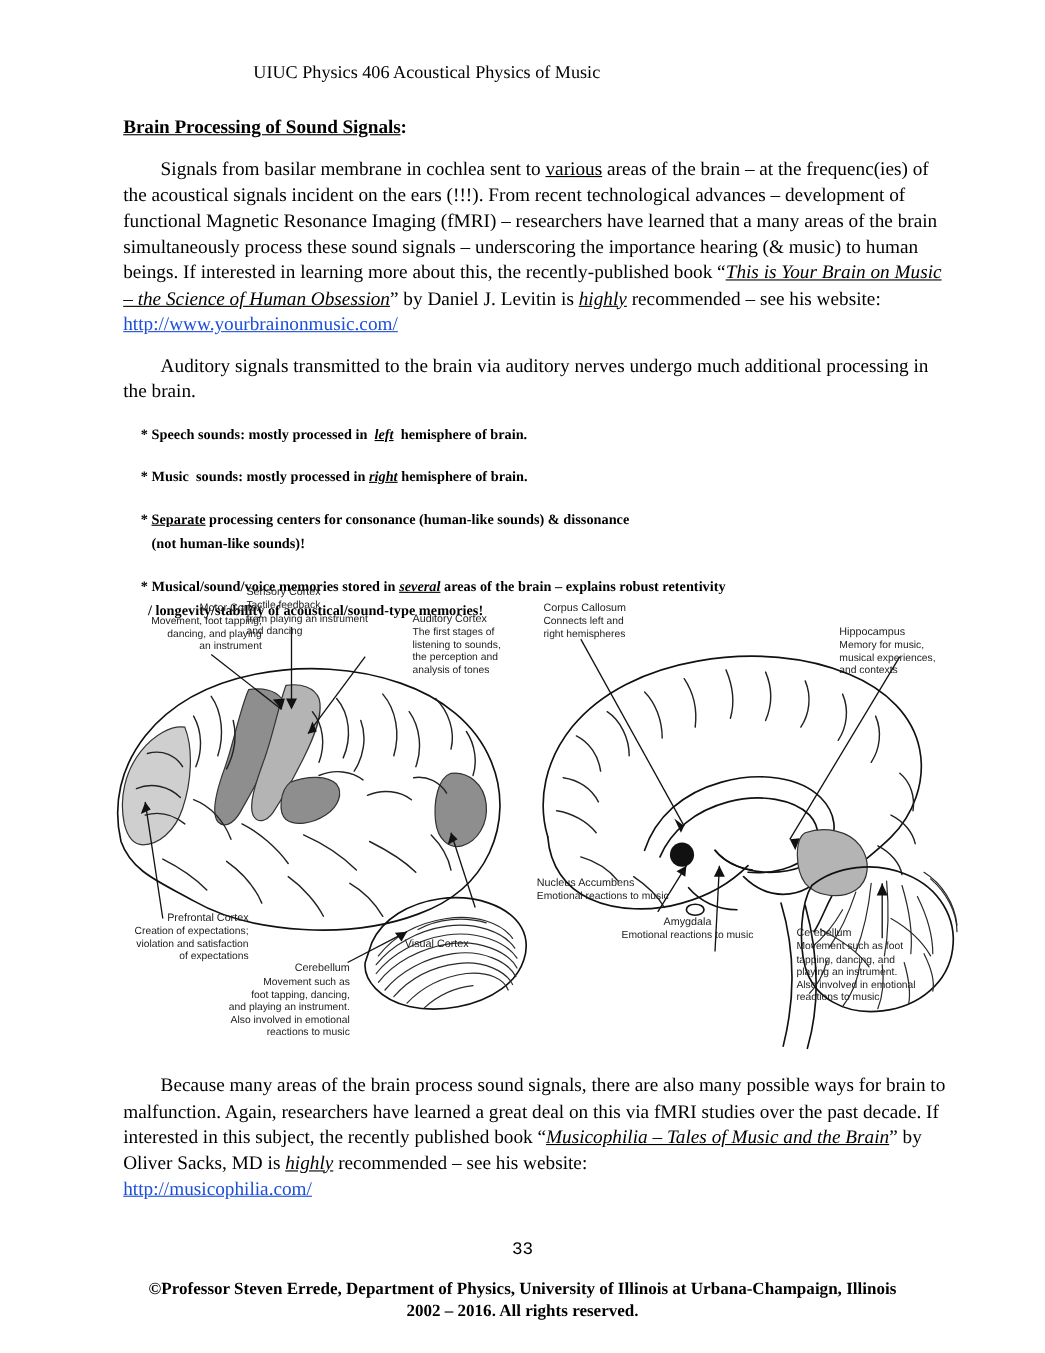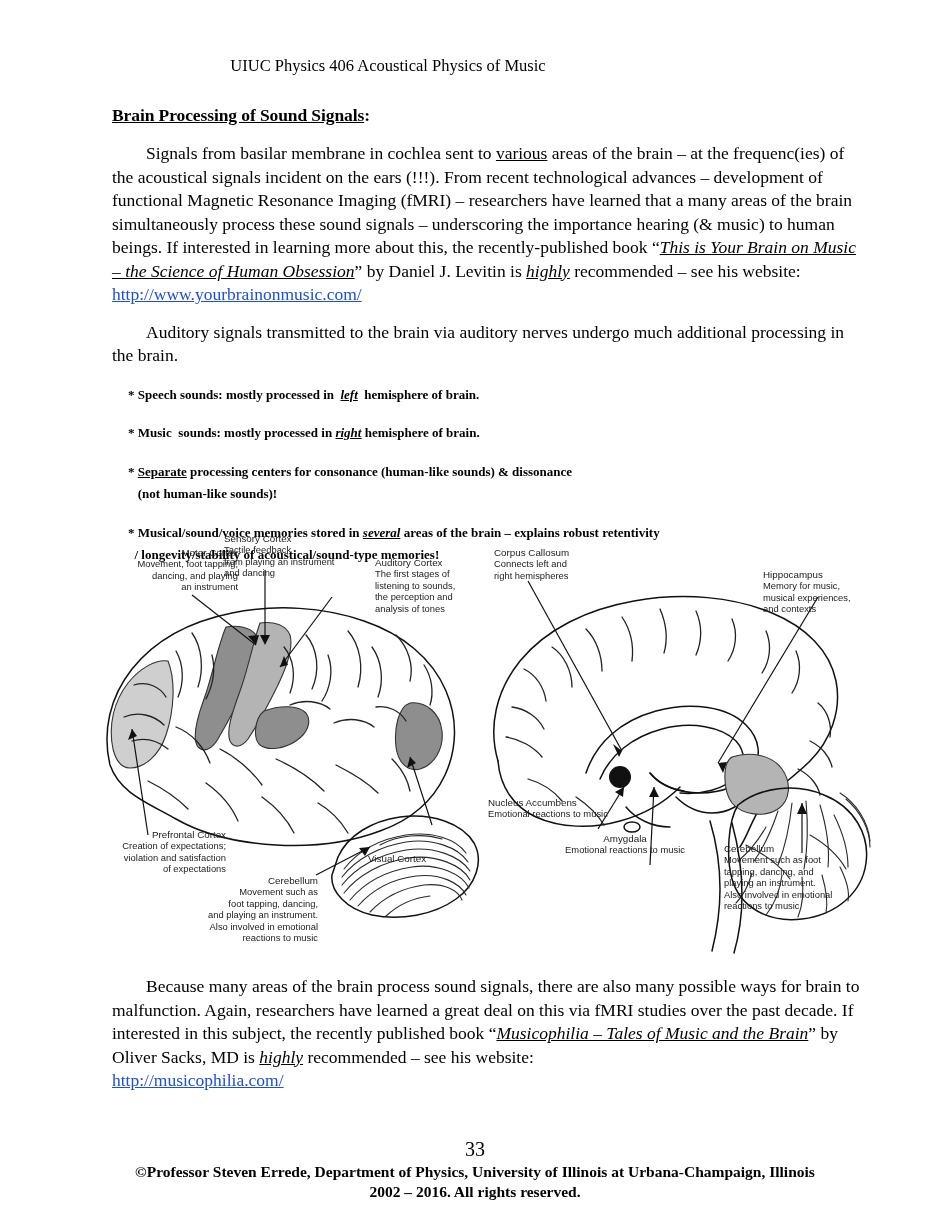--- a/index.html
+++ b/index.html
@@ -64,21 +64,21 @@
   .pen { fill:none; stroke:#111; stroke-width:1.5; stroke-linecap:round; stroke-linejoin:round; }
   .pen-thin { fill:none; stroke:#2a2a2a; stroke-width:1.1; stroke-linecap:round; }
   .sulc { fill:none; stroke:#222; stroke-width:1.3; stroke-linecap:round; }
   .shade-d { fill:#8e8e8e; stroke:#333; stroke-width:1.1; }
   .shade-m { fill:#b4b4b4; stroke:#333; stroke-width:1.1; }
   .shade-l { fill:#cfcfcf; stroke:#333; stroke-width:1.1; }
   .leader { stroke:#111; stroke-width:1.2; fill:none; }
 
   
   .footer { position:absolute; left:0; bottom:28px; width:950px; text-align:center; }
-  .pageno { font-size:20px; margin-bottom:1px; }
+  .pageno { font-size:16px; margin-bottom:17px;font-family:Liberation Mono, monospace; }
   .copy { font-size:15.5px; font-weight:bold; line-height:20px; }
 </style>
 </head>
 <body>
 
 <div class="page">
 
   <div class="running-head">UIUC Physics 406 Acoustical Physics of Music</div>
 
   <div class="content">

